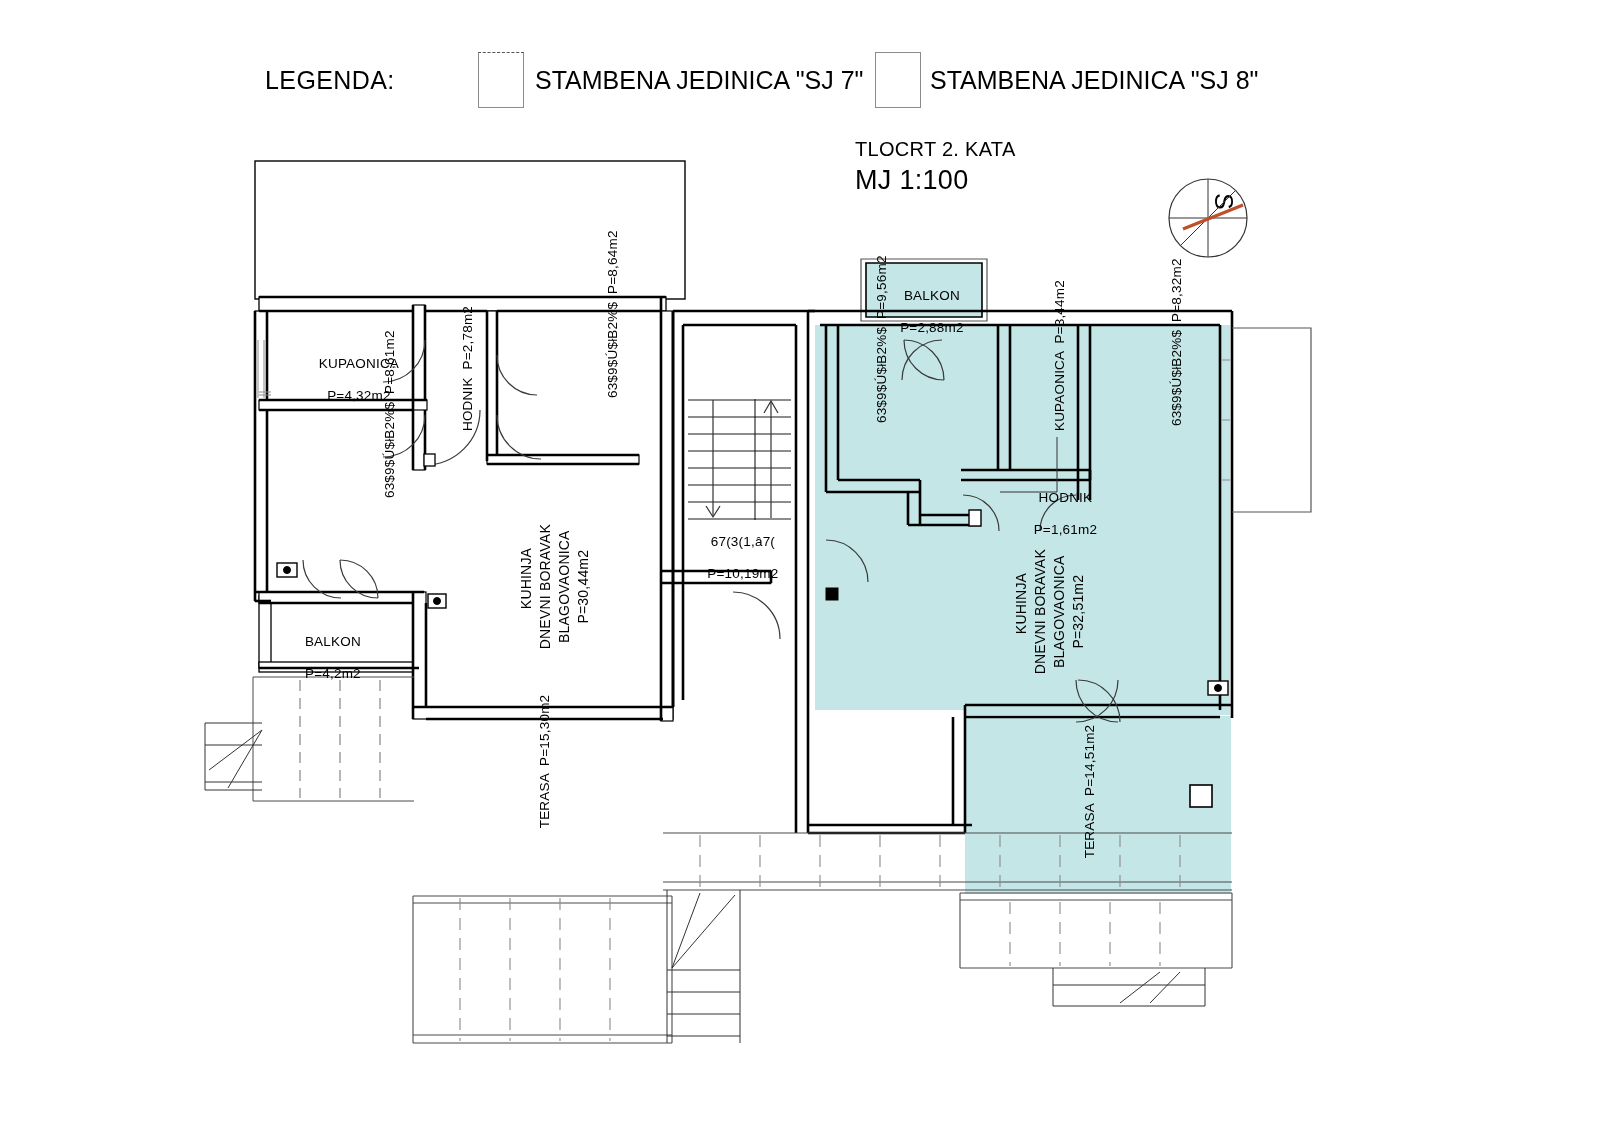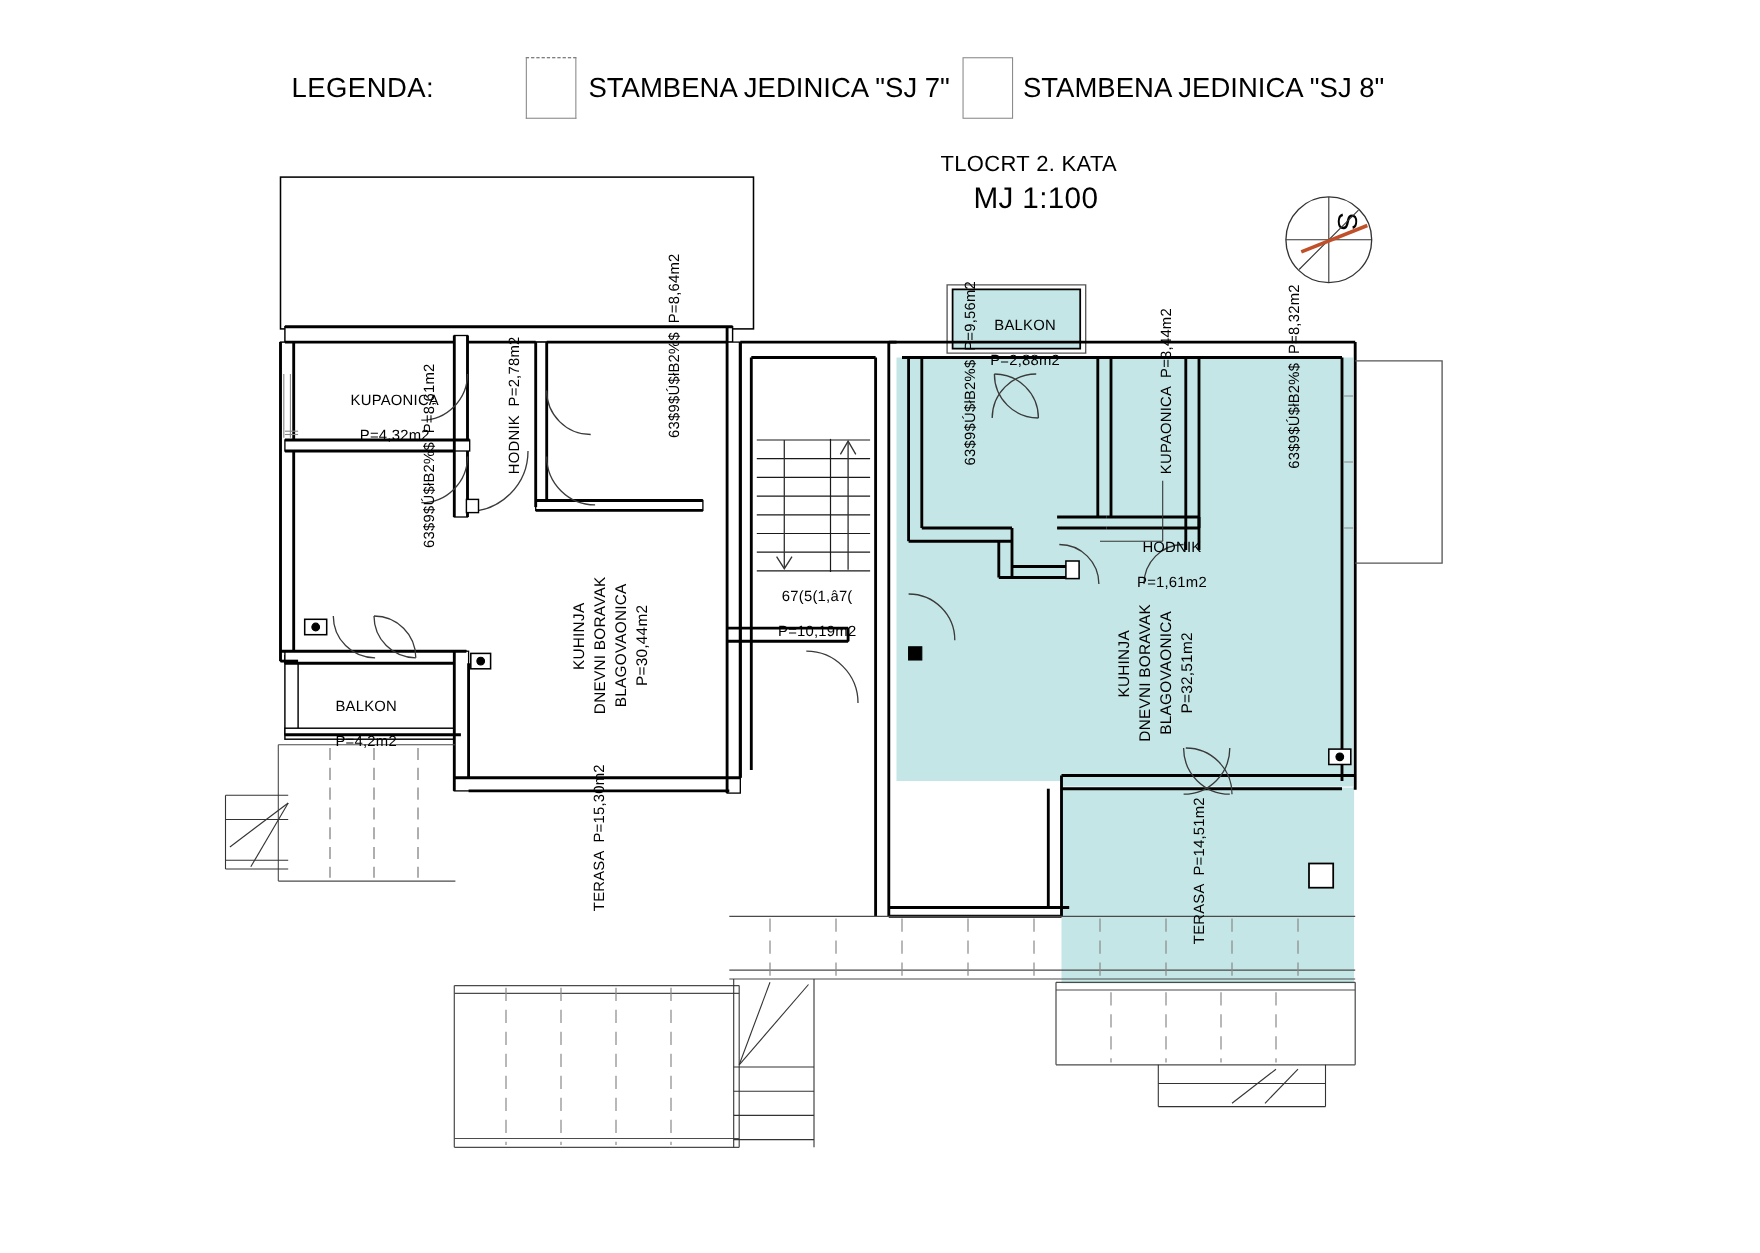--- a/index.html
+++ b/index.html
@@ -24,21 +24,21 @@
   }
   .swatch.sj7{left:213px;top:0px;border-top-style:dashed;border-top-color:#555;}
   .swatch.sj8{left:610px;top:0px;}
   .legend-label{position:absolute;top:14px;font-size:25px;white-space:nowrap;}
   .legend-label.l7{left:270px;}
   .legend-label.l8{left:665px;}
 
   
   .titleblock{position:absolute;left:855px;top:138px;}
   .titleblock .t1{font-size:20px;letter-spacing:.3px;}
-  .titleblock .t2{font-size:27px;margin-top:4px;letter-spacing:.3px;margin-left:30px;}
+  .titleblock .t2{font-size:27px;margin-top:4px;letter-spacing:.3px;}
 
   
   .northS{
     position:absolute;left:1238px;top:193px;font-size:25px;
     transform:rotate(90deg);transform-origin:left top;
   }
 
   
   .rlab{
     position:absolute;font-size:13.5px;line-height:1.18;text-align:center;
@@ -391,21 +391,21 @@
   <div class="rlab" style="left:265px;top:618px;width:120px;">
     <span>BALKON</span><br>
     <span>P=4,2m2</span>
   </div>
 
   <div class="rlab rot" style="left:480px;top:755px;width:130px;">
     <span>TERASA</span>  <span>P=15,30m2</span>
   </div>
 
   <div class="rlab" style="left:670px;top:518px;width:130px;">
-    <span>67(5(1,â7(</span><br>
+    <span>67(3(1,â7(</span><br>
     <span>P=10,19m2</span>
   </div>
 
   <div class="rlab" style="left:868px;top:272px;width:112px;">
     <span>BALKON</span><br>
     <span>P=2,88m2</span>
   </div>
 
   <div class="rlab rot" style="left:822px;top:355px;width:120px;">
     <span>63$9$Ú$łB2%$</span>  <span>P=9,56m2</span>

